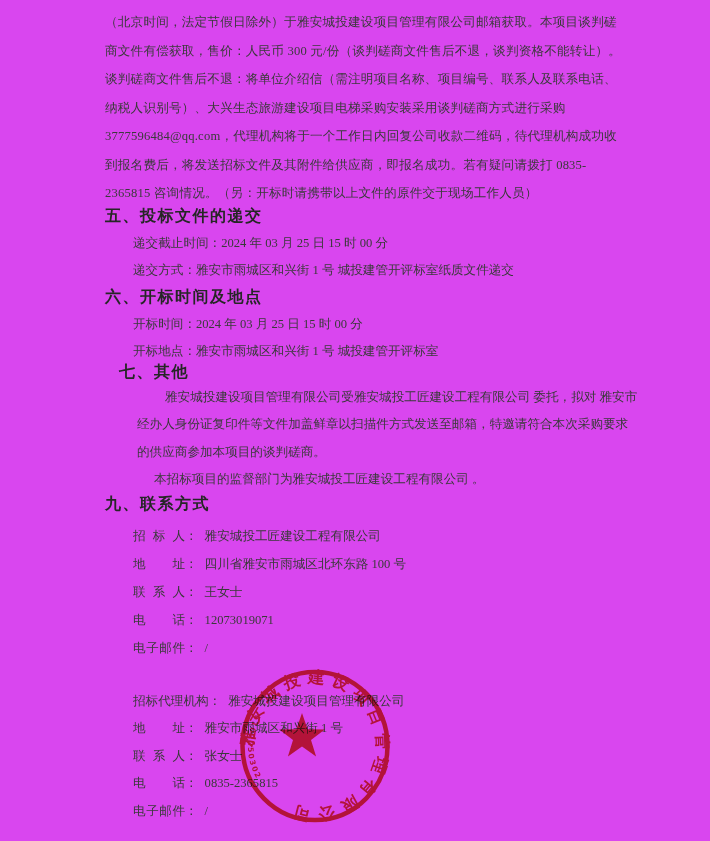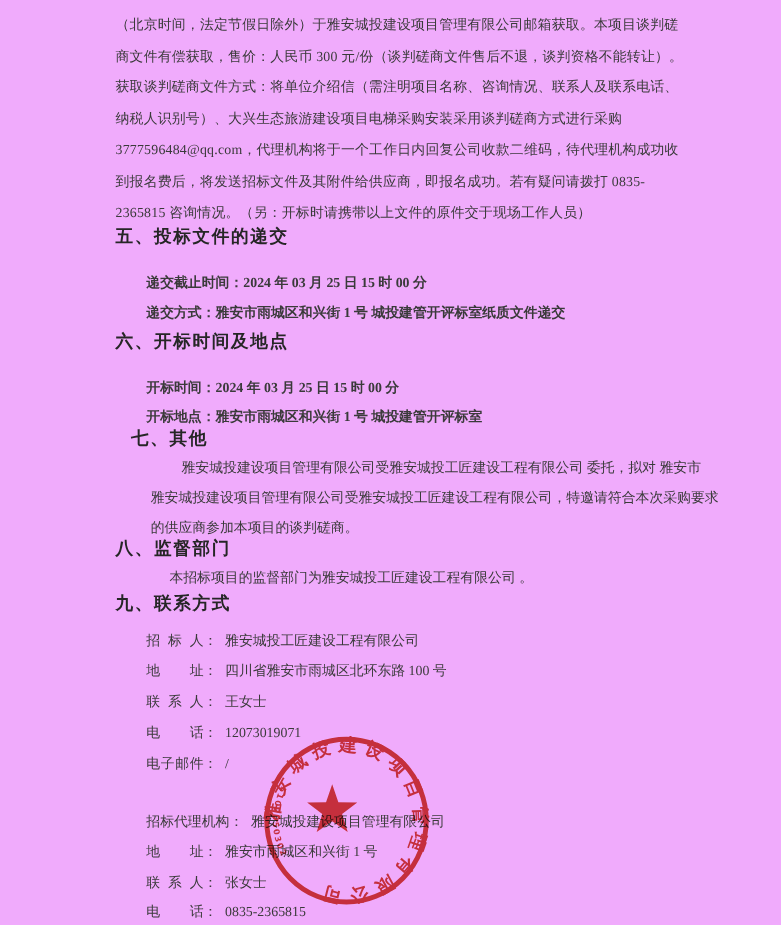--- a/index.html
+++ b/index.html
@@ -2,21 +2,21 @@
 <html><head>
 <meta charset="utf-8">
 <style>
   * { margin: 0; padding: 0; box-sizing: border-box; }
   html, body { background: #e9e7e4; }
   .page {
     position: relative;
     width: 710px;
     height: 841px;
     margin: 0 auto;
-    background: #f0abfc;
+    background: #d946ef;
     color: #3a3a3a;
     font-family: "Liberation Serif", "DejaVu Serif", serif;
     overflow: hidden;
     padding: 8px 65px 0 105px;
   }
   .intro-line {
     font-size: 12.6px;
     line-height: 28.5px;
     letter-spacing: 0.2px;
     white-space: nowrap;
@@ -34,21 +34,21 @@
   .h6m { margin-top: 0; }
   .h7m { margin-top: -6px; margin-left: 14px; }
   .h8m { margin-top: -6px; }
   .h9m { margin-top: -2px; }
   .detail {
     font-size: 12.6px;
     line-height: 27.5px;
     padding-left: 28px;
     white-space: nowrap;
   }
-  .detail-group { margin-top: 16px; font-weight: bold; }
+  .detail-group { margin-top: 2px; }
   .para-line {
     font-size: 12.6px;
     line-height: 27.5px;
     white-space: nowrap;
     margin-left: 32px;
   }
   .para-line.indent1 { text-indent: 28px; }
   .para-line.indent-small { text-indent: 17px; }
   .contact-block { margin-top: 6px; }
   .contact-block.agency { margin-top: 26px; }
@@ -96,21 +96,21 @@
   }
 </style>
 </head>
 <body>
 
 <div class="page">
 
   <div class="intro">
     <div class="intro-line">（北京时间，法定节假日除外）于雅安城投建设项目管理有限公司邮箱获取。本项目谈判磋</div>
     <div class="intro-line">商文件有偿获取，售价：人民币 300 元/份（谈判磋商文件售后不退，谈判资格不能转让）。</div>
-    <div class="intro-line">获取谈判磋商文件方式：将单位介绍信（需注明项目名称、咨询情况、联系人及联系电话、</div>
+    <div class="intro-line">谈判磋商文件售后不退：将单位介绍信（需注明项目名称、项目编号、联系人及联系电话、</div>
     <div class="intro-line">纳税人识别号）、大兴生态旅游建设项目电梯采购安装采用谈判磋商方式进行采购</div>
     <div class="intro-line">3777596484@qq.com，代理机构将于一个工作日内回复公司收款二维码，待代理机构成功收</div>
     <div class="intro-line">到报名费后，将发送招标文件及其附件给供应商，即报名成功。若有疑问请拨打 0835-</div>
     <div class="intro-line">2365815 咨询情况。（另：开标时请携带以上文件的原件交于现场工作人员）</div>
   </div>
 
   <div class="heading h5m">五、投标文件的递交</div>
   <div class="detail-group">
     <div class="detail">递交截止时间：2024 年 03 月 25 日  15 时 00 分</div>
     <div class="detail">递交方式：雅安市雨城区和兴街 1 号  城投建管开评标室纸质文件递交</div>
@@ -118,25 +118,24 @@
 
   <div class="heading h6m">六、开标时间及地点</div>
   <div class="detail-group">
     <div class="detail">开标时间：2024 年 03 月 25 日  15 时 00 分</div>
     <div class="detail">开标地点：雅安市雨城区和兴街 1 号  城投建管开评标室</div>
   </div>
 
   <div class="heading h7m">七、其他</div>
   <div>
     <div class="para-line indent1">雅安城投建设项目管理有限公司受雅安城投工匠建设工程有限公司 委托，拟对 雅安市</div>
-    <div class="para-line">雅安城投建设项目管理有限公司受雅安城投工匠建设工程有限公司，特邀请符合本次采购要求</div>
+    <div class="para-line">经办人身份证复印件等文件加盖鲜章以扫描件方式发送至邮箱，特邀请符合本次采购要求</div>
     <div class="para-line">的供应商参加本项目的谈判磋商。</div>
   </div>
 
-  <div class="heading h8m">八、监督部门</div>
   <div>
     <div class="para-line indent-small">本招标项目的监督部门为雅安城投工匠建设工程有限公司 。</div>
   </div>
 
   <div class="heading h9m">九、联系方式</div>
 
   <div class="contact-block tenderer">
     <div class="crow">
       <span class="clabel">招标人</span>
         <span class="colon">：</span>

